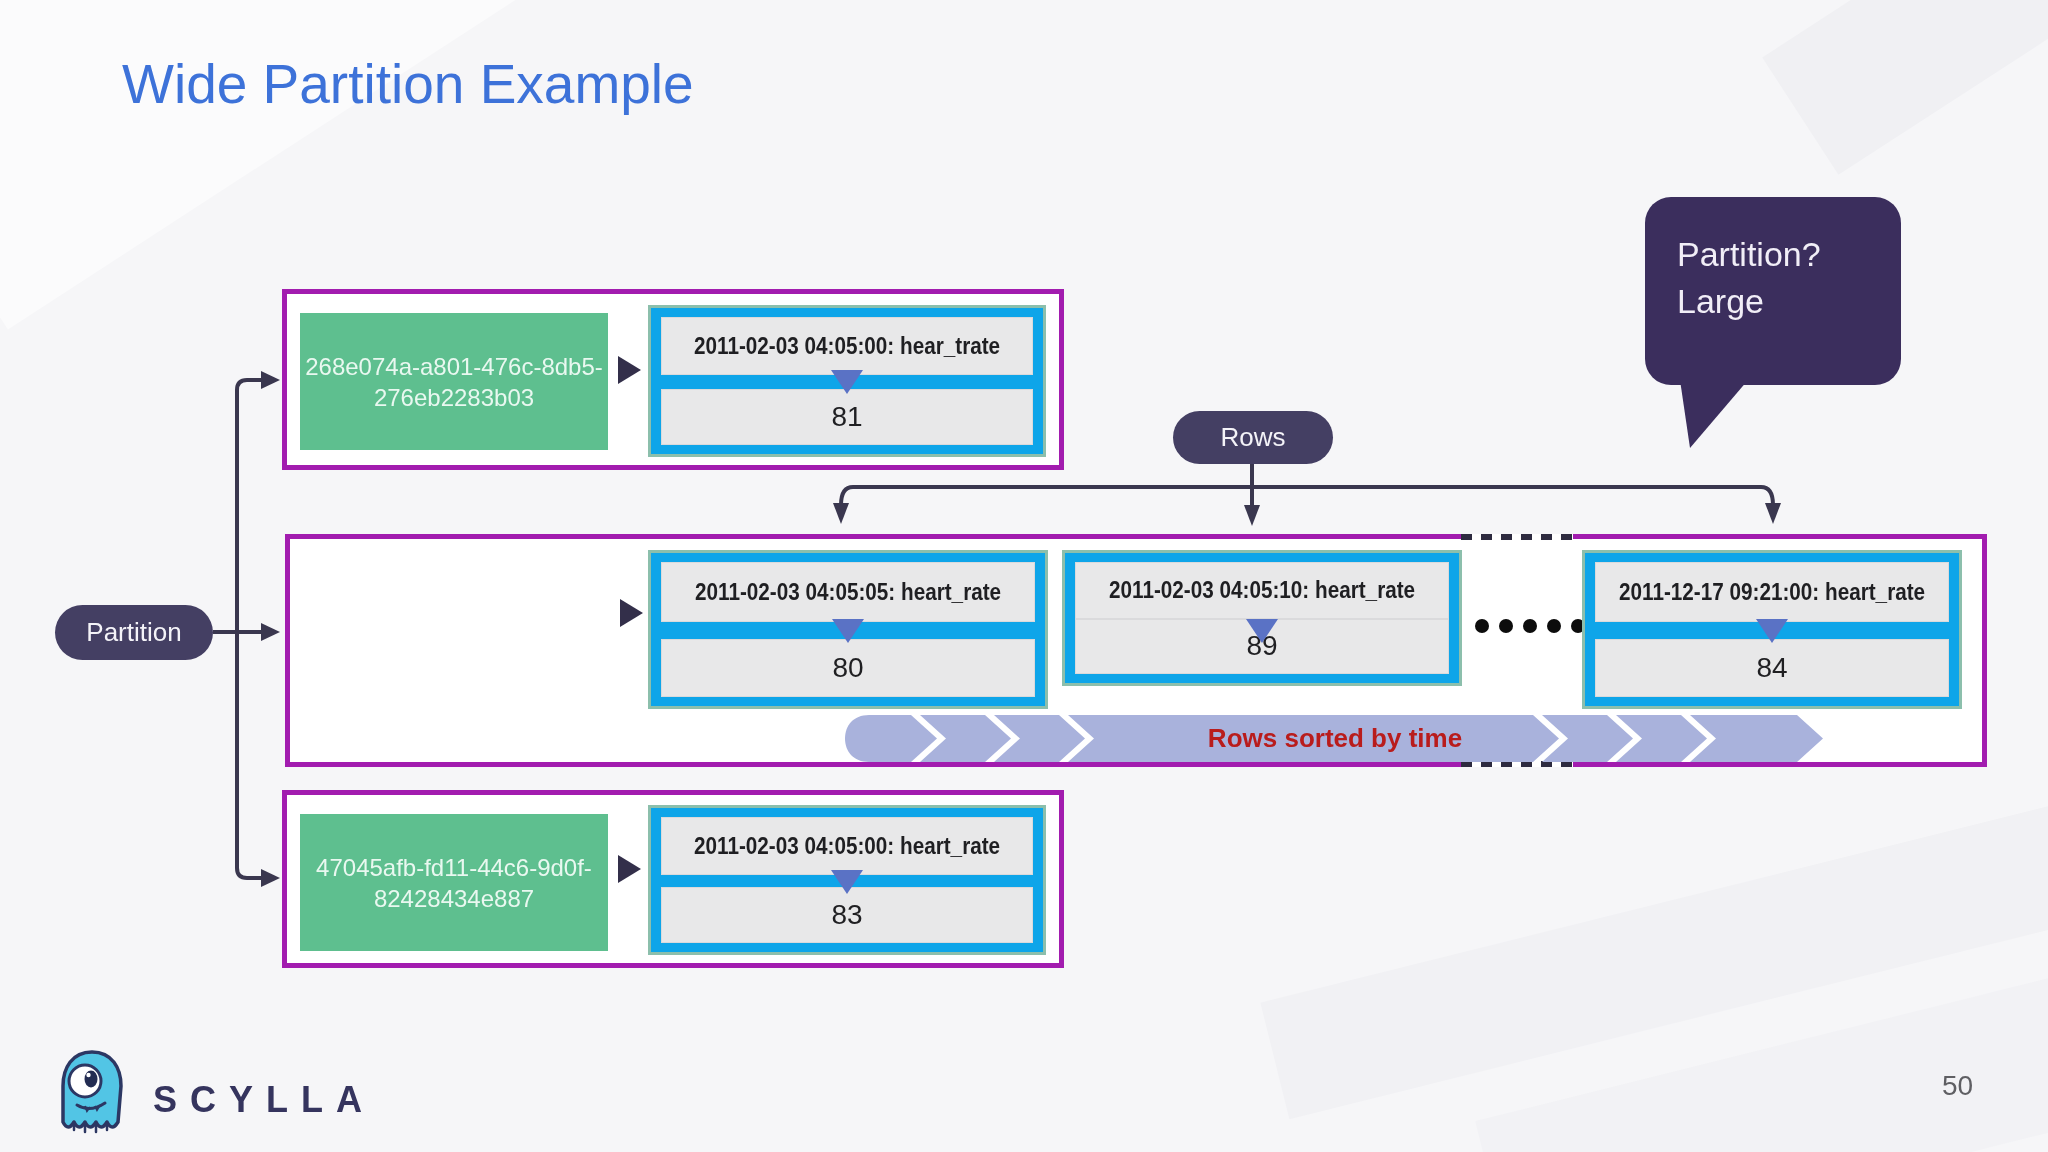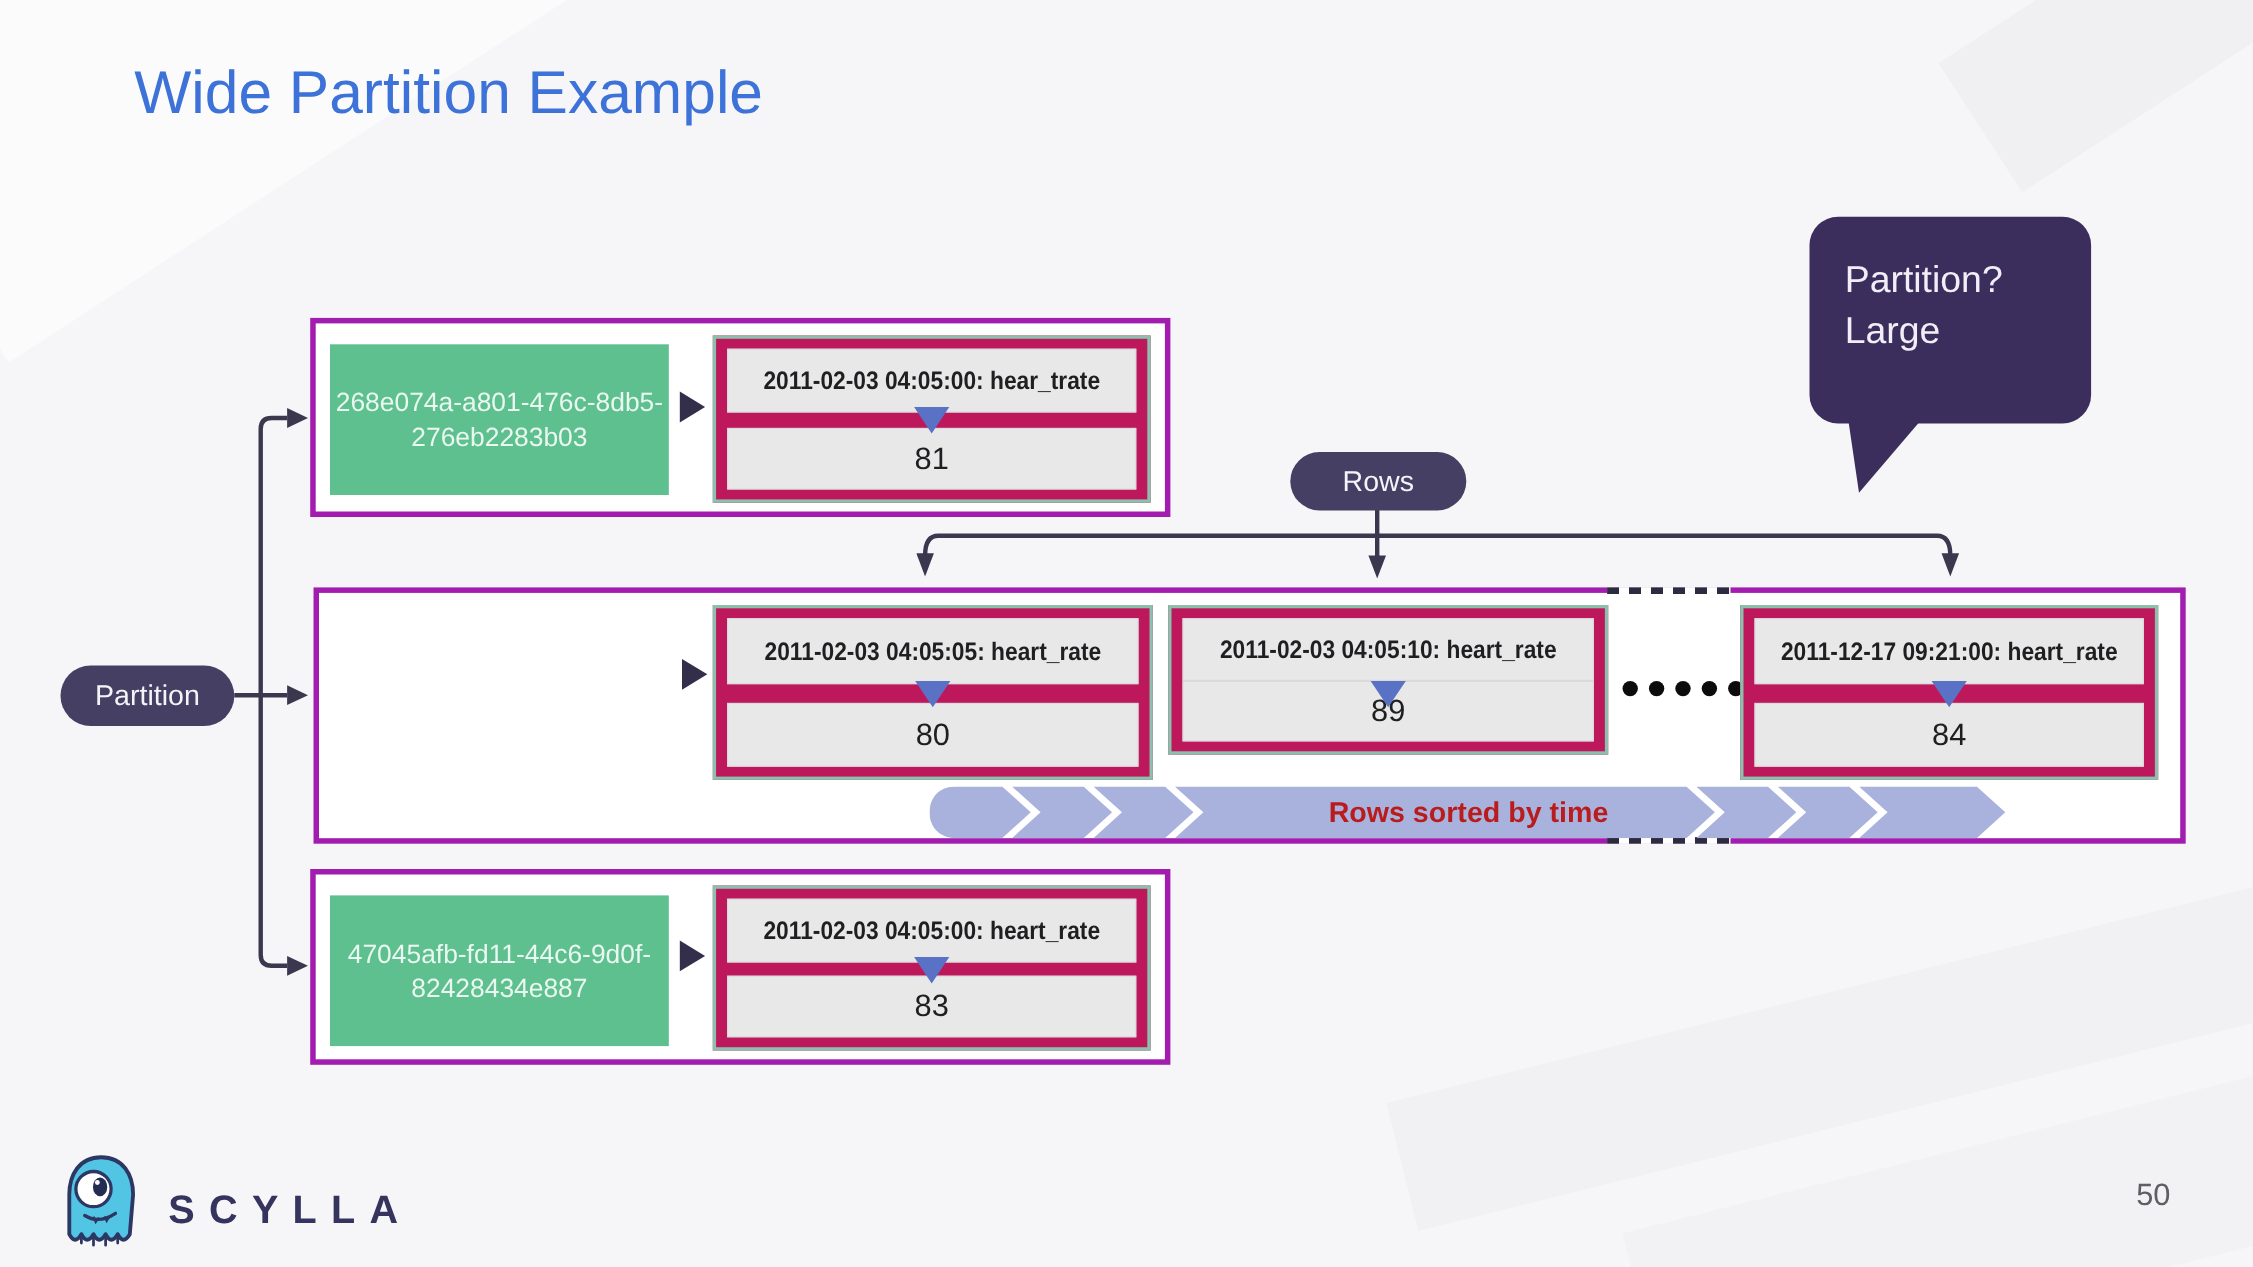--- a/index.html
+++ b/index.html
@@ -30,21 +30,21 @@
     position:absolute; background:#5ebf8f; color:#e9f8f0;
     display:flex; flex-direction:column; align-items:center; justify-content:center;
     font-size:24px; line-height:31px; text-align:center;
   }
   .play-tri{
     position:absolute; width:0; height:0;
     border-left:23px solid #332f4a; border-top:14px solid transparent; border-bottom:14px solid transparent;
   }
 
   .cell{
-    position:absolute; background:#be185d; border:3px solid #8cbfac; box-sizing:border-box;
+    position:absolute; background:#0ea5e9; border:3px solid #8cbfac; box-sizing:border-box;
     display:flex; flex-direction:column; justify-content:space-between; padding:9px 10px;
   }
   .cell-bar{
     background:#e8e8e9; border:1px solid #dadadc; box-sizing:border-box;
     display:flex; align-items:center; justify-content:center;
     color:#1f1f22;
   }
   .cell-header{height:58px; font-size:23px; font-weight:700; white-space:nowrap; overflow:visible;}
   .cell-header > span{display:inline-block; transform:scaleX(.9); transform-origin:center;}
   .cell-value{height:56px; font-size:28px; font-weight:500;}

